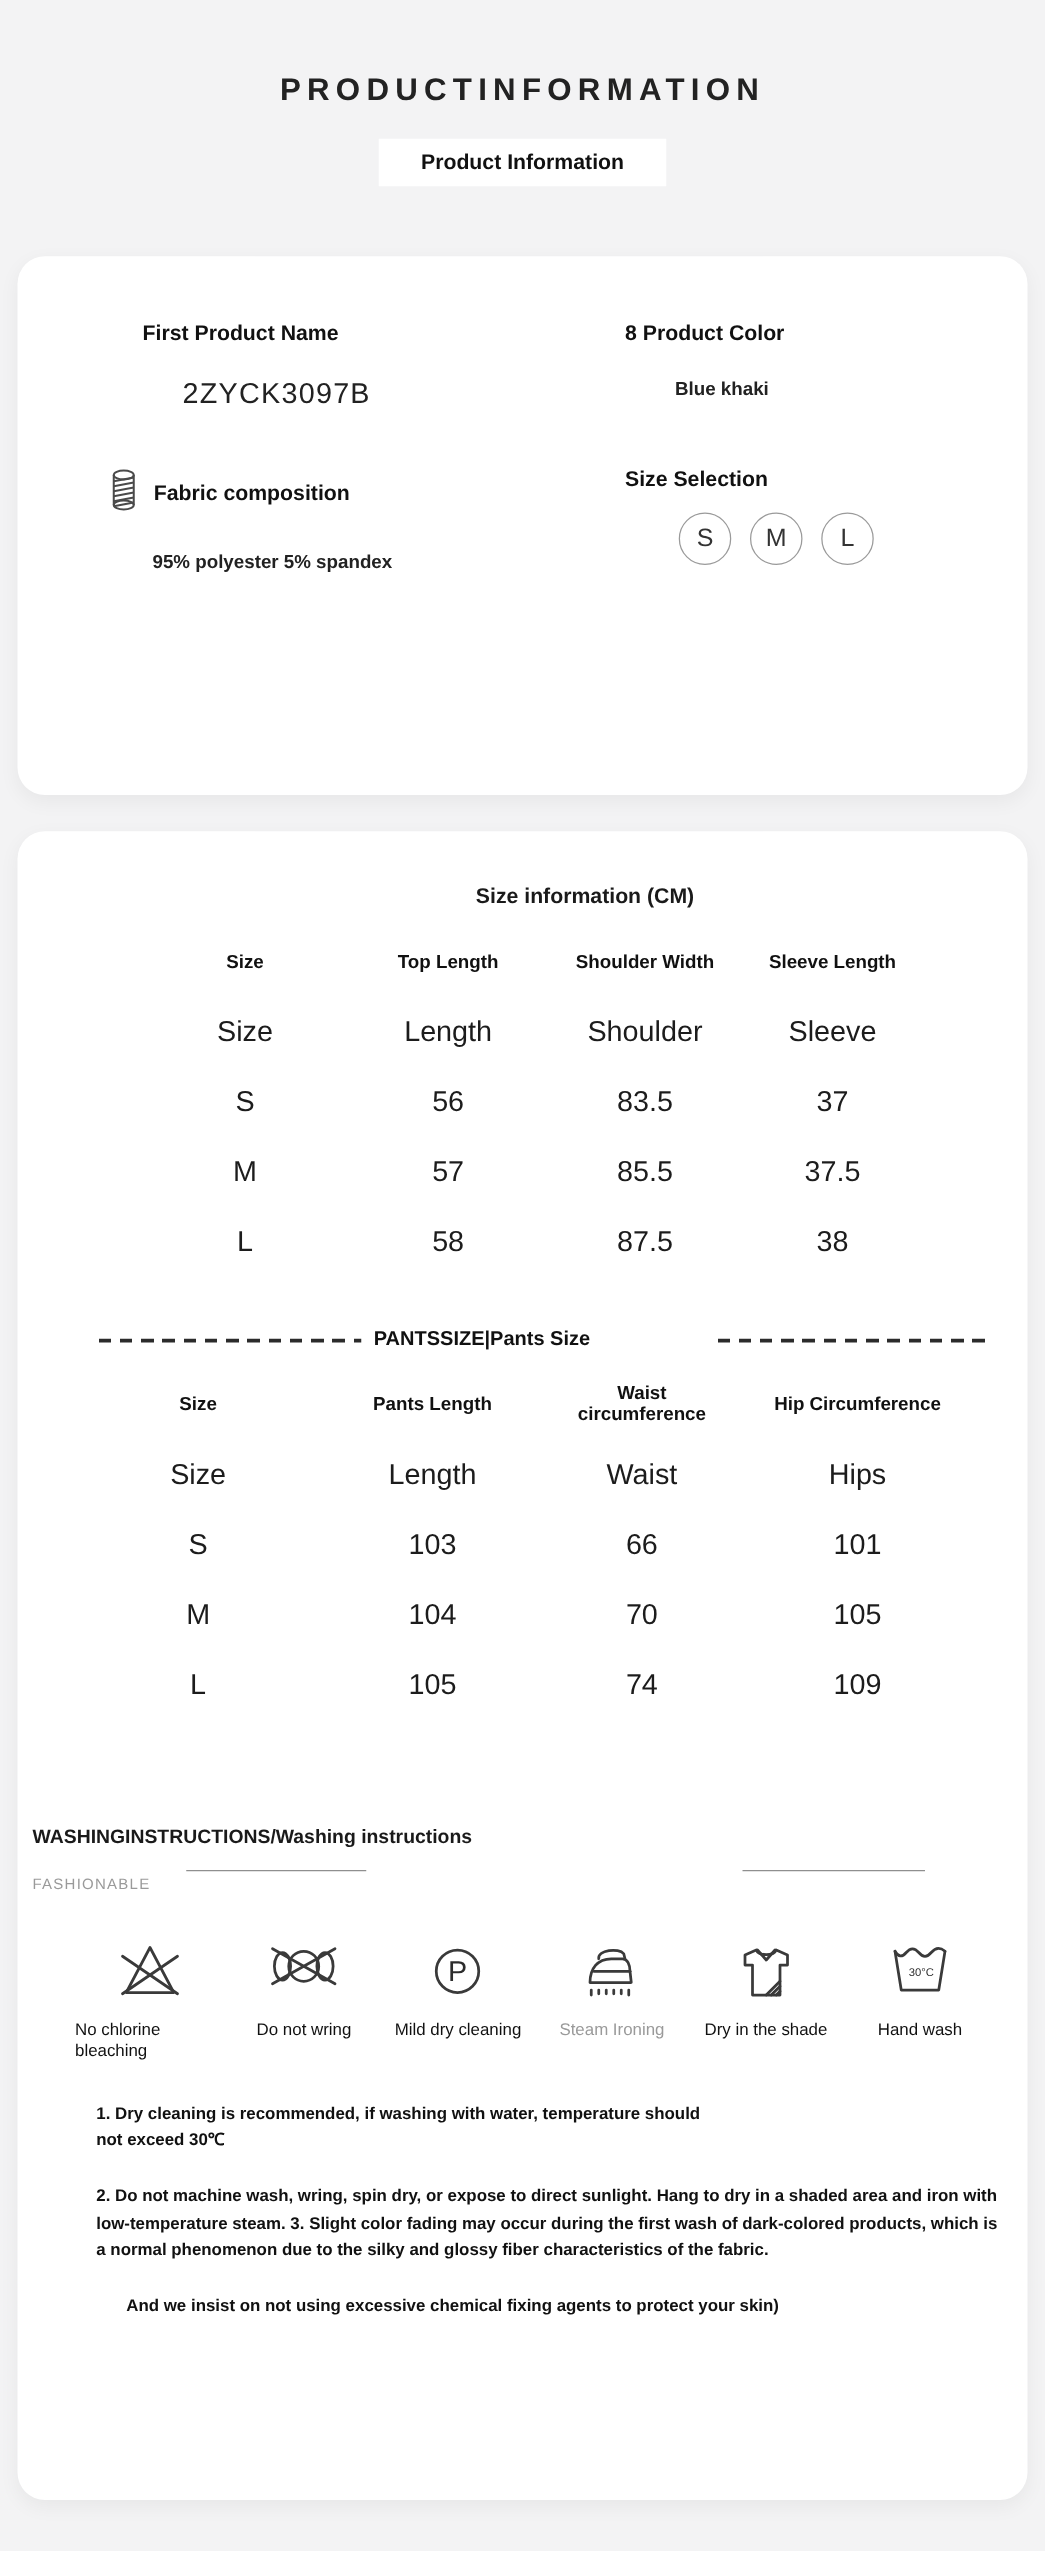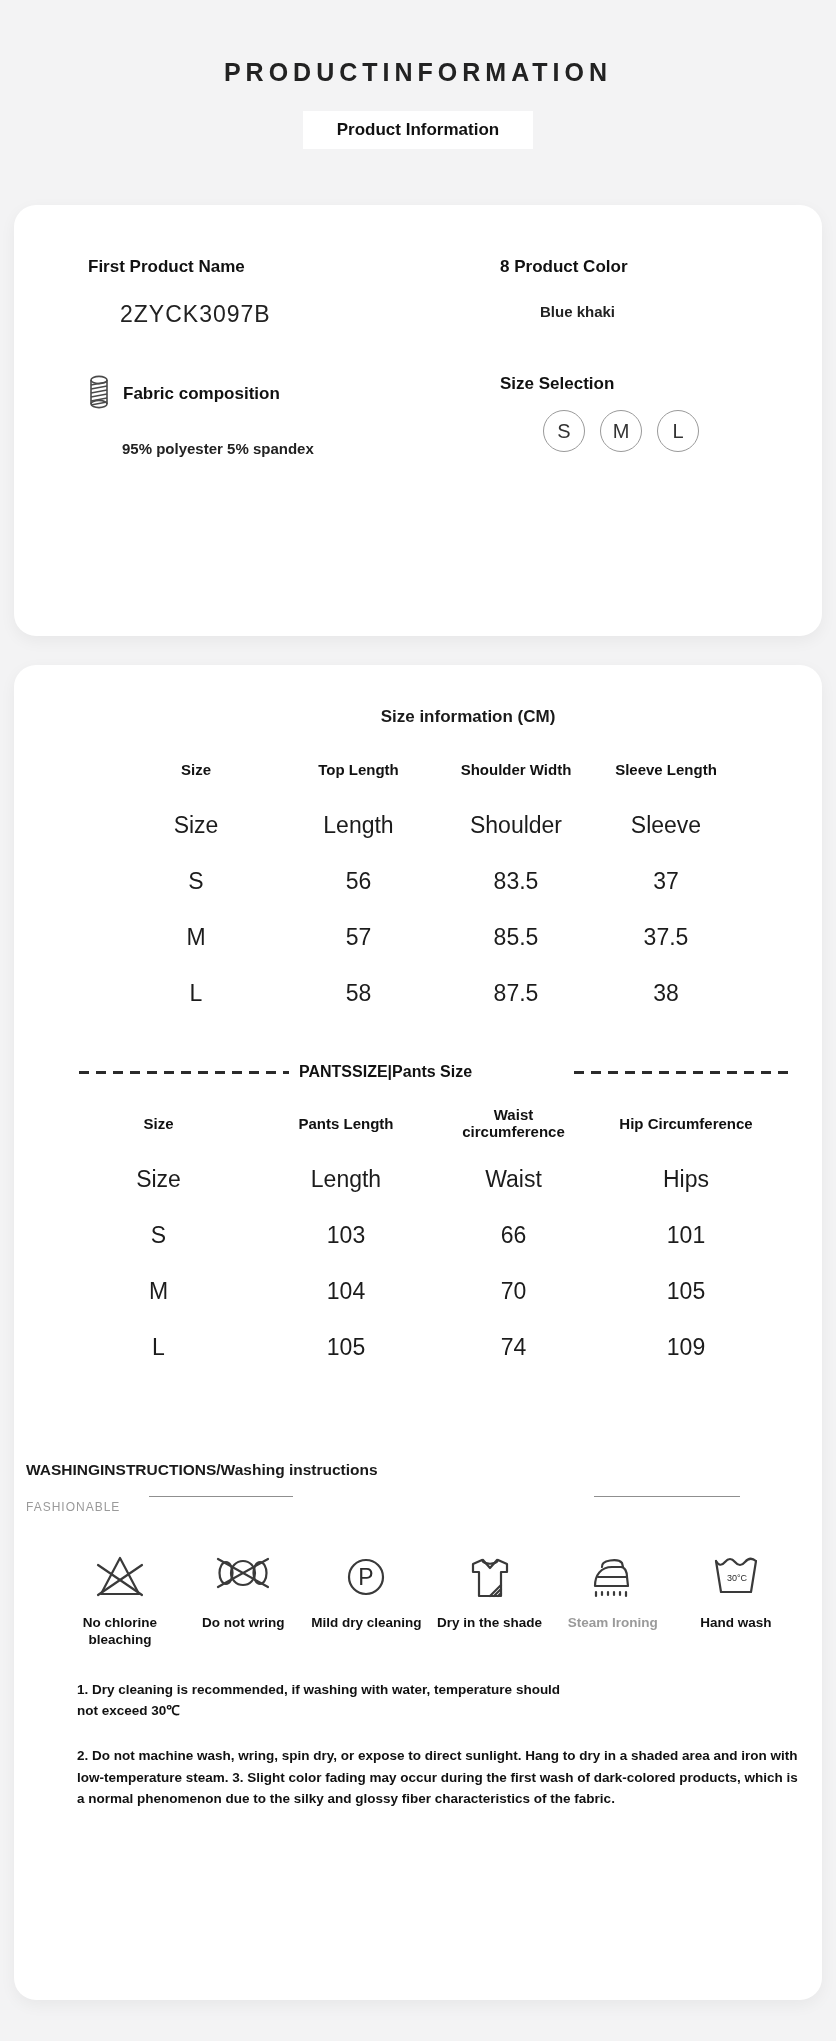--- a/index.html
+++ b/index.html
@@ -21,21 +21,21 @@
   }
   
   .card{
     width:808px;margin:0 auto;background:#fff;border-radius:22px;
     box-shadow:0 5px 16px rgba(0,0,0,.05);box-sizing:border-box;
   }
   .card1{margin-top:56px;height:431px;padding-top:52px;overflow:hidden;}
   .card2{margin-top:29px;height:1335px;padding-top:42px;overflow:hidden;padding-left:12px;}
   
   .info-row{display:flex;margin-bottom:46px;}
-  .ir-left{width:486px;box-sizing:border-box;padding-left:74px;}
+  .ir-left{width:486px;box-sizing:border-box;padding-left:100px;}
   .ir-right{flex:1;}
   .f-label{font-size:17px;font-weight:700;color:#111;}
   .f-value{margin:26px 0 0 36px;font-size:15px;font-weight:600;color:#222;}
   .f-value-big{margin:24px 0 0 32px;font-size:23px;font-weight:400;letter-spacing:1px;color:#222;}
   .label-with-icon{display:flex;align-items:center;gap:11px;}
   .size-circles{display:flex;gap:15px;margin:16px 0 0 43px;}
   .size-circle{
     width:40px;height:40px;border:1px solid #9a9a9a;border-radius:50%;
     display:flex;align-items:center;justify-content:center;
     font-size:20px;font-weight:400;color:#333;cursor:pointer;
@@ -65,21 +65,21 @@
   .brand-line{position:absolute;top:9px;height:1px;background:#8f8f8f;}
   .line-left{left:123px;width:144px;}
   .line-right{right:82px;width:146px;}
   .brand-text{
     position:absolute;top:13px;left:0;right:0;text-align:left;
     font-size:12px;font-weight:400;letter-spacing:1px;color:#9a9a9a;
   }
   .care-row{display:flex;justify-content:space-between;margin-top:34px;padding:0 26px 0 34px;}
   .care-item{width:120px;display:flex;flex-direction:column;align-items:center;}
   .care-item svg{flex:0 0 auto;}
-  .care-label{margin-top:6px;font-size:13.5px;font-weight:700;text-align:center;line-height:1.25;color:#111;}
+  .care-label{margin-top:6px;font-size:13.5px;font-weight:400;text-align:left;line-height:1.25;color:#111;}
   .care-label.muted{color:#9a9a9a;}
   
   .notes{margin:30px 0 0 51px;}
   .note{font-size:13.5px;font-weight:700;line-height:1.6;color:#111;margin-bottom:23px;}
   .note-1{width:505px;}
   .note-2{width:722px;}
   .note-3{width:585px;margin-left:24px;margin-bottom:0;}
   svg .st{stroke:#3a3a3a;stroke-width:2.2;fill:none;stroke-linecap:round;stroke-linejoin:round;}
   svg .st-thin{stroke:#4a4a4a;stroke-width:1.6;fill:none;}
 </style>
@@ -253,57 +253,58 @@
           <circle class="st" cx="27" cy="26" r="17"></circle>
           <text x="27" y="34" text-anchor="middle" font-size="23" font-weight="500" fill="#2c2c2c">P</text>
         </svg>
       </span>
       <div class="care-label">Mild dry cleaning</div>
     </div>
 
     <div class="care-item">
       <span>
         <svg width="54" height="54" viewBox="0 0 54 54">
-          <path class="st" d="M19 9 L10 13 L10 21 L16 21 L16 45 L38 45 L38 21 L44 21 L44 13 L35 9 C33 14 21 14 19 9 Z"></path>
-          <path class="st" d="M20 9 L27 17 L34 9"></path>
-          <line class="st" x1="27" y1="45" x2="38" y2="34"></line>
-          <line class="st" x1="31" y1="45" x2="38" y2="38"></line>
-          <line class="st" x1="35" y1="45" x2="38" y2="42"></line>
-        </svg>
-      </span>
-      <div class="care-label">Dry in the shade</div>
-    </div>
-
-    <div class="care-item">
-      <span>
-        <svg width="54" height="54" viewBox="0 0 54 54">
           <path class="st" d="M9 35 C9 24 15 16 26 16 L35 16 C39 16 41 21 41 26 L42 35 Z"></path>
           <path class="st" d="M16 16 C15 9 32 7 36 12 L37 16"></path>
           <line class="st" x1="12" y1="26" x2="41" y2="26"></line>
           <line class="st" x1="10" y1="41" x2="10" y2="45"></line>
           <line class="st" x1="16" y1="41" x2="16" y2="44"></line>
           <line class="st" x1="22" y1="41" x2="22" y2="44"></line>
           <line class="st" x1="28" y1="41" x2="28" y2="44"></line>
           <line class="st" x1="34" y1="41" x2="34" y2="44"></line>
           <line class="st" x1="40" y1="41" x2="40" y2="45"></line>
         </svg>
       </span>
       <div class="care-label muted">Steam Ironing</div>
     </div>
 
     <div class="care-item">
       <span>
         <svg width="54" height="54" viewBox="0 0 54 54">
+          <path class="st" d="M19 9 L10 13 L10 21 L16 21 L16 45 L38 45 L38 21 L44 21 L44 13 L35 9 C33 14 21 14 19 9 Z"></path>
+          <path class="st" d="M20 9 L27 17 L34 9"></path>
+          <line class="st" x1="27" y1="45" x2="38" y2="34"></line>
+          <line class="st" x1="31" y1="45" x2="38" y2="38"></line>
+          <line class="st" x1="35" y1="45" x2="38" y2="42"></line>
+        </svg>
+      </span>
+      <div class="care-label">Dry in the shade</div>
+    </div>
+
+    <div class="care-item">
+      <span>
+        <svg width="54" height="54" viewBox="0 0 54 54">
           <path class="st" d="M7 10 L12 41 L42 41 L47 10"></path>
           <path class="st" d="M7 10 Q11 17 16 11 Q21 5 26 11 Q31 17 36 11 Q41 5 47 10"></path>
           <text x="28" y="30" text-anchor="middle" font-size="9" fill="#2c2c2c">30°C</text>
         </svg>
       </span>
       <div class="care-label">Hand wash</div>
     </div>
   </div>
 
   <div class="notes">
     <div class="note note-1">1. Dry cleaning is recommended, if washing with water, temperature should not exceed 30℃</div>
     <div class="note note-2">2. Do not machine wash, wring, spin dry, or expose to direct sunlight. Hang to dry in a shaded area and iron with low-temperature steam. 3. Slight color fading may occur during the first wash of dark-colored products, which is a normal phenomenon due to the silky and glossy fiber characteristics of the fabric.</div>
+    <div class="note note-3">And we insist on not using excessive chemical fixing agents to protect your skin)</div>
   </div>
 
 </div>
 
 </body></html>

